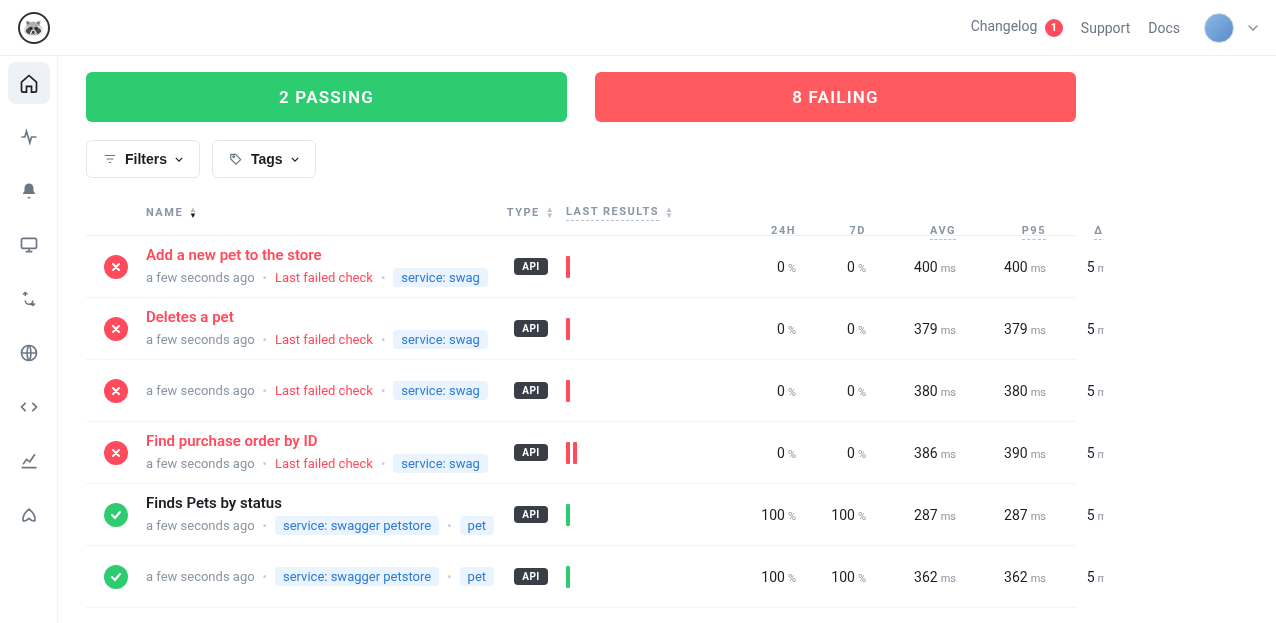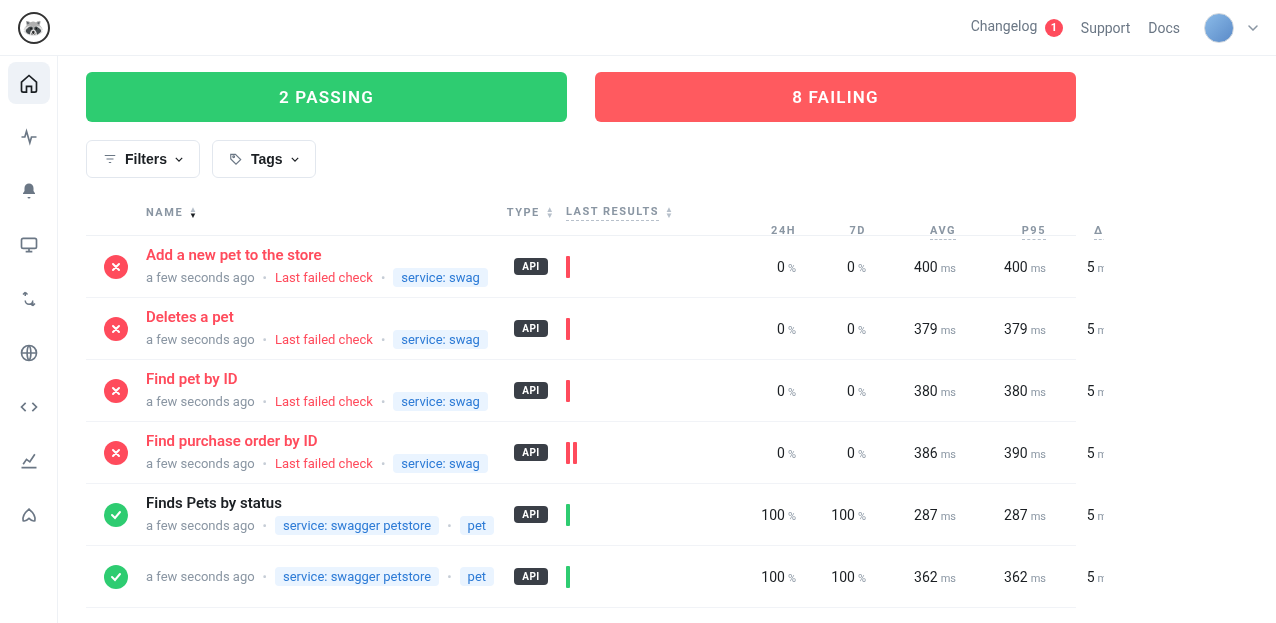--- a/index.html
+++ b/index.html
@@ -335,21 +335,20 @@
               <span></span>
             </div>
           </div>
           <div class="trow">
             <div class="status-circle sc-fail">
               <svg width="10" height="10" viewBox="0 0 10 10">
                 <path d="M2 2l6 6M8 2l-6 6" stroke="#fff" stroke-width="2" stroke-linecap="round"></path>
               </svg>
             </div>
             <div class="name-cell">
-              <div class="check-name fail">Find pet by ID</div>
               <div class="meta-line">
                 <span>a few seconds ago</span>
                 <span class="meta-dot">•</span>
                 <span class="meta-fail">Last failed check</span>
                 <span class="meta-dot">•</span>
                 <span class="tag-pill">service: swag</span>
               </div>
             </div>
             <span class="type-badge">API</span>
             <div class="results-cell">

